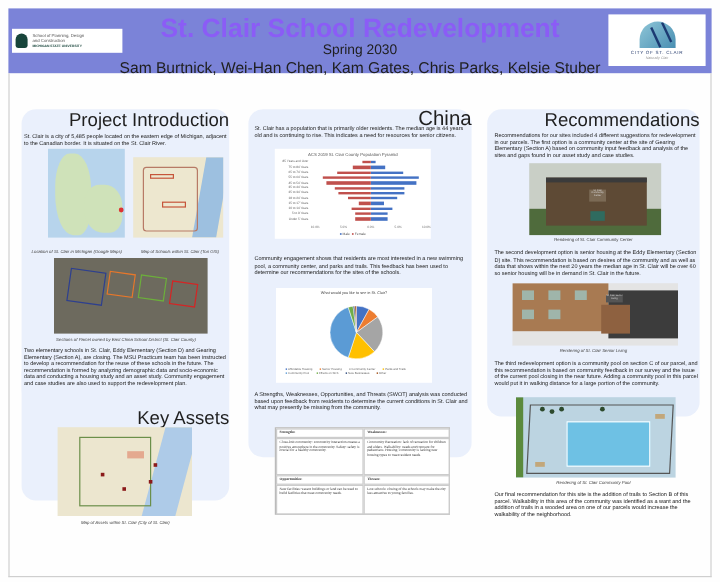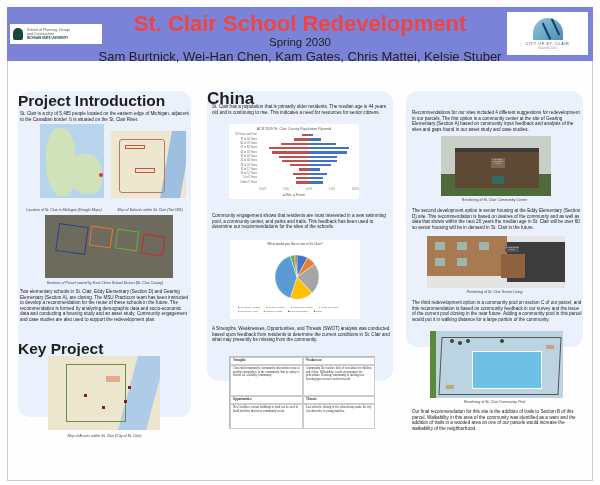--- a/index.html
+++ b/index.html
@@ -4,35 +4,35 @@
 <style>
 *{box-sizing:border-box;margin:0;padding:0}
 html,body{width:600px;height:485px;overflow:hidden;background:#fff;font-family:"Liberation Sans",sans-serif;color:#222}
 .poster{position:relative;width:600px;height:485px;background:#fefefe}
 .header{position:absolute;left:7px;top:7px;width:586px;height:54px;background:#7b83d8}
 .frame{position:absolute;left:7px;top:61px;width:586px;height:420px;border-left:1px solid #cfcfcf;border-right:1px solid #cfcfcf;border-bottom:1px solid #cfcfcf}
 .msu-logo{position:absolute;left:10px;top:24px;width:92px;height:20px;background:#fff;display:flex;align-items:center;padding-left:3px}
 .msu-logo .helmet{width:10px;height:12px;background:#18453b;border-radius:5px 5px 2px 2px;margin-right:4px}
 .msu-logo .txt{font-size:3.6px;line-height:4px;color:#555}
 .msu-logo .txt b{font-size:2.8px;color:#18453b}
-.title{position:absolute;left:0;width:600px;top:11px;text-align:center;font-size:22px;font-weight:bold;color:#ef4444;font-family:"Liberation Sans",sans-serif}
+.title{position:absolute;left:0;width:600px;top:11px;text-align:center;font-size:22px;font-weight:bold;color:#8b5cf6;font-family:"Liberation Sans",sans-serif}
 .subtitle{position:absolute;left:0;width:600px;top:36px;text-align:center;font-size:11.5px;color:#1f1f1f}
 .authors{position:absolute;left:0;width:600px;top:49px;text-align:center;font-size:13px;color:#1f1f1f}
 .city-logo{position:absolute;left:507px;top:12px;width:81px;height:43px;background:#fff;display:flex;flex-direction:column;align-items:center;justify-content:center}
 .city-logo .arc{width:30px;height:22px;border-radius:15px 15px 0 0;background:linear-gradient(135deg,#8fc6d8,#4a8fb2);position:relative;overflow:hidden}
 .city-logo .arc:after{content:"";position:absolute;left:12px;top:2px;width:8px;height:18px;border-left:2px solid #1c3a72;border-right:2px solid #1c3a72;transform:rotate(-25deg)}
 .city-logo .ctext{font-size:3.8px;letter-spacing:.6px;color:#2a3f70;margin-top:2px}
 .city-logo .script{font-size:3px;color:#999;font-style:italic}
 
 .panel{position:absolute;background:#eaf0fc;border-radius:12px}
 .p-left2{left:18px;top:91px;width:173px;height:246px}
 .p-mid{left:207px;top:91px;width:186px;height:290px}
 .p-right{left:406px;top:91px;width:177px;height:256px}
 
-.h2{position:absolute;text-align:left;font-weight:bold;font-size:15.5px;color:#1f1f1f}
+.h2{position:absolute;text-align:right;font-weight:normal;font-size:15.5px;color:#1f1f1f}
 .para{position:absolute;font-size:4.6px;line-height:5.6px;color:#222}
 .cap{position:absolute;font-size:3.6px;font-style:italic;color:#444;text-align:center}
 
 .img{position:absolute;overflow:hidden}
 .map-mi{background:#b7d4ec}
 .map-mi .land{position:absolute;background:#cfe2b9;border-radius:40% 45% 35% 50%}
 .map-sc{background:#ede7cf}
 .aerial{background:#6d6a5e}
 .assets-map{background:#ece6cf}
 .render1{background:#c9cfc6}
@@ -56,21 +56,21 @@
   <div class="msu-logo">
     <div class="helmet"></div>
     <div class="txt">
       <div>School of Planning, Design</div>
       <div>and Construction</div>
       <b>MICHIGAN STATE UNIVERSITY</b>
     </div>
   </div>
   <div class="title">St. Clair School Redevelopment</div>
   <div class="subtitle">Spring 2030</div>
-  <div class="authors">Sam Burtnick, Wei-Han Chen, Kam Gates, Chris Mattei, Kelsie Stuber</div>
+  <div class="authors">Sam Burtnick, Wei-Han Chen, Kam Gates, Chris Parks, Kelsie Stuber</div>
   <div class="city-logo">
     <div class="arc"></div>
     <div class="ctext">CITY OF ST. CLAIR</div>
     <div class="script">Naturally Clair</div>
   </div>
 
   <div class="panel p-left2"></div>
   <div class="panel" style="left:18px;top:300px;width:173px;height:117px"></div>
 
   <div class="h2" style="left:18px;width:173px;top:92px">Project Introduction</div>
@@ -92,21 +92,21 @@
 
   <div class="img aerial" style="left:45px;top:215px;width:128px;height:63px">
     <div style="position:absolute;left:12px;top:10px;width:30px;height:28px;border:1.5px solid #2d3f8f;transform:rotate(8deg)"></div>
     <div style="position:absolute;left:45px;top:12px;width:22px;height:20px;border:1.5px solid #e6772b;transform:rotate(8deg)"></div>
     <div style="position:absolute;left:71px;top:15px;width:22px;height:20px;border:1.5px solid #6cae3b;transform:rotate(8deg)"></div>
     <div style="position:absolute;left:97px;top:20px;width:22px;height:20px;border:1.5px solid #d42525;transform:rotate(8deg)"></div>
   </div>
   <div class="cap" style="left:20px;top:281px;width:170px">Sections of Parcel owned by East China School District (St. Clair County)</div>
   <div class="para" style="left:20px;top:289px;width:170px">Two elementary schools in St. Clair, Eddy Elementary (Section D) and Gearing Elementary (Section A), are closing. The MSU Practicum team has been instructed to develop a recommendation for the reuse of these schools in the future. The recommendation is formed by analyzing demographic data and socio-economic data and conducting a housing study and an asset study. Community engagement and case studies are also used to support the redevelopment plan.</div>
 
-  <div class="h2" style="left:18px;width:173px;top:340px">Key Project</div>
+  <div class="h2" style="left:18px;width:173px;top:340px">Key Assets</div>
   <div class="img assets-map" style="left:48px;top:356px;width:112px;height:74px">
     <div style="position:absolute;left:80px;top:0;width:28px;height:74px;background:#aecbe8;transform:skewX(-15deg)"></div>
     <div style="position:absolute;left:18px;top:8px;width:60px;height:58px;border:1px solid #6b8f4a"></div>
     <div style="position:absolute;left:58px;top:20px;width:14px;height:6px;background:#e4a98f"></div>
     <div style="position:absolute;left:80px;top:30px;width:3px;height:3px;background:#8b1a1a"></div>
     <div style="position:absolute;left:76px;top:44px;width:3px;height:3px;background:#8b1a1a"></div>
     <div style="position:absolute;left:54px;top:50px;width:3px;height:3px;background:#8b1a1a"></div>
     <div style="position:absolute;left:36px;top:38px;width:3px;height:3px;background:#8b1a1a"></div>
   </div>
   <div class="cap" style="left:18px;top:434px;width:173px">Map of Assets within St. Clair (City of St. Clair)</div>
@@ -192,20 +192,21 @@
     <div class="cell hd" style="left:73px;top:0;width:72px;height:8px">Weaknesses:</div>
     <div class="cell" style="left:0;top:8px;width:73px;height:31px">Close-knit community: community interaction creates a positive atmosphere in the community. Safety: safety is crucial for a healthy community.</div>
     <div class="cell" style="left:73px;top:8px;width:72px;height:31px">Community Recreation: lack of recreation for children and elders. Walkability: needs environment for pedestrians. Housing: community is lacking new housing types to meet resident needs.</div>
     <div class="cell hd" style="left:0;top:39px;width:73px;height:8px">Opportunities:</div>
     <div class="cell hd" style="left:73px;top:39px;width:72px;height:8px">Threats:</div>
     <div class="cell" style="left:0;top:47px;width:73px;height:25px">New facilities: vacant buildings or land can be used to build facilities that meet community needs.</div>
     <div class="cell" style="left:73px;top:47px;width:72px;height:25px">Lost schools: closing of the schools may make the city less attractive to young families.</div>
   </div>
 
   <div class="panel p-right"></div>
+  <div class="h2" style="left:406px;width:177px;top:92px">Recommendations</div>
   <div class="para" style="left:412px;top:110px;width:170px">Recommendations for our sites included 4 different suggestions for redevelopment in our parcels. The first option is a community center at the site of Gearing Elementary (Section A) based on community input feedback and analysis of the sites and gaps found in our asset study and case studies.</div>
 
   <div class="img render1" style="left:441px;top:136px;width:110px;height:60px">
     <div style="position:absolute;left:0;top:38px;width:110px;height:22px;background:#4f6b3c"></div>
     <div style="position:absolute;left:14px;top:12px;width:84px;height:40px;background:#5e4a35;border-top:4px solid #3b3b3b"></div>
     <div style="position:absolute;left:50px;top:22px;width:14px;height:10px;background:#7b6a55;font-size:2px;color:#ddd;text-align:center">St. Clair Community Center</div>
     <div style="position:absolute;left:51px;top:40px;width:12px;height:8px;background:#2f6b5f"></div>
   </div>
   <div class="cap" style="left:406px;top:198px;width:177px;font-style:normal">Rendering of St. Clair Community Center</div>
 

